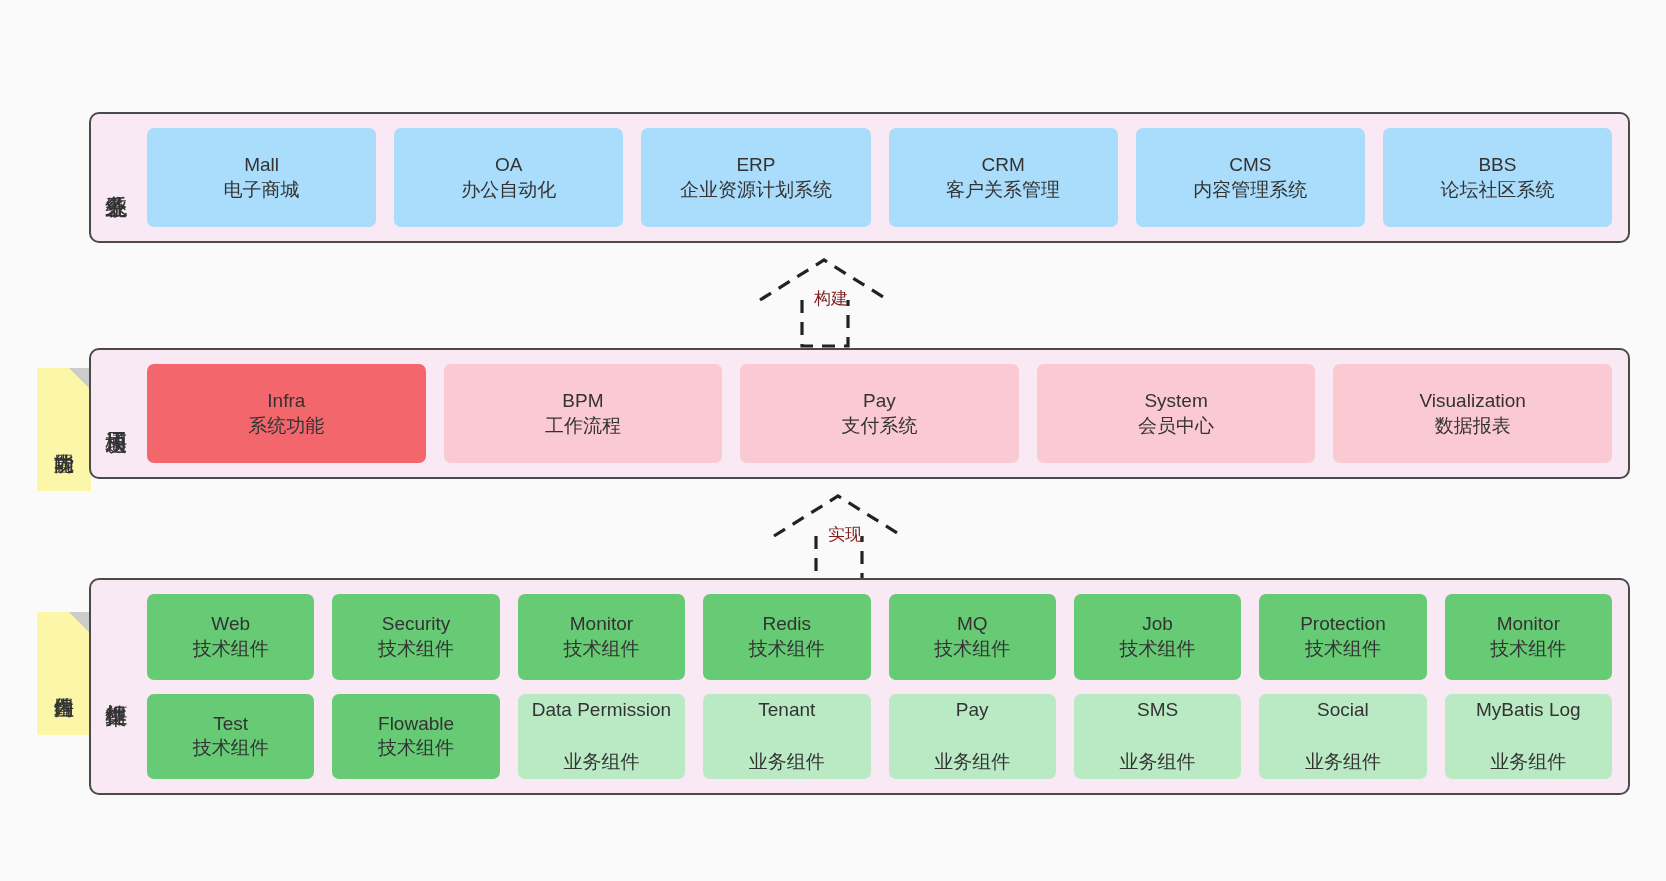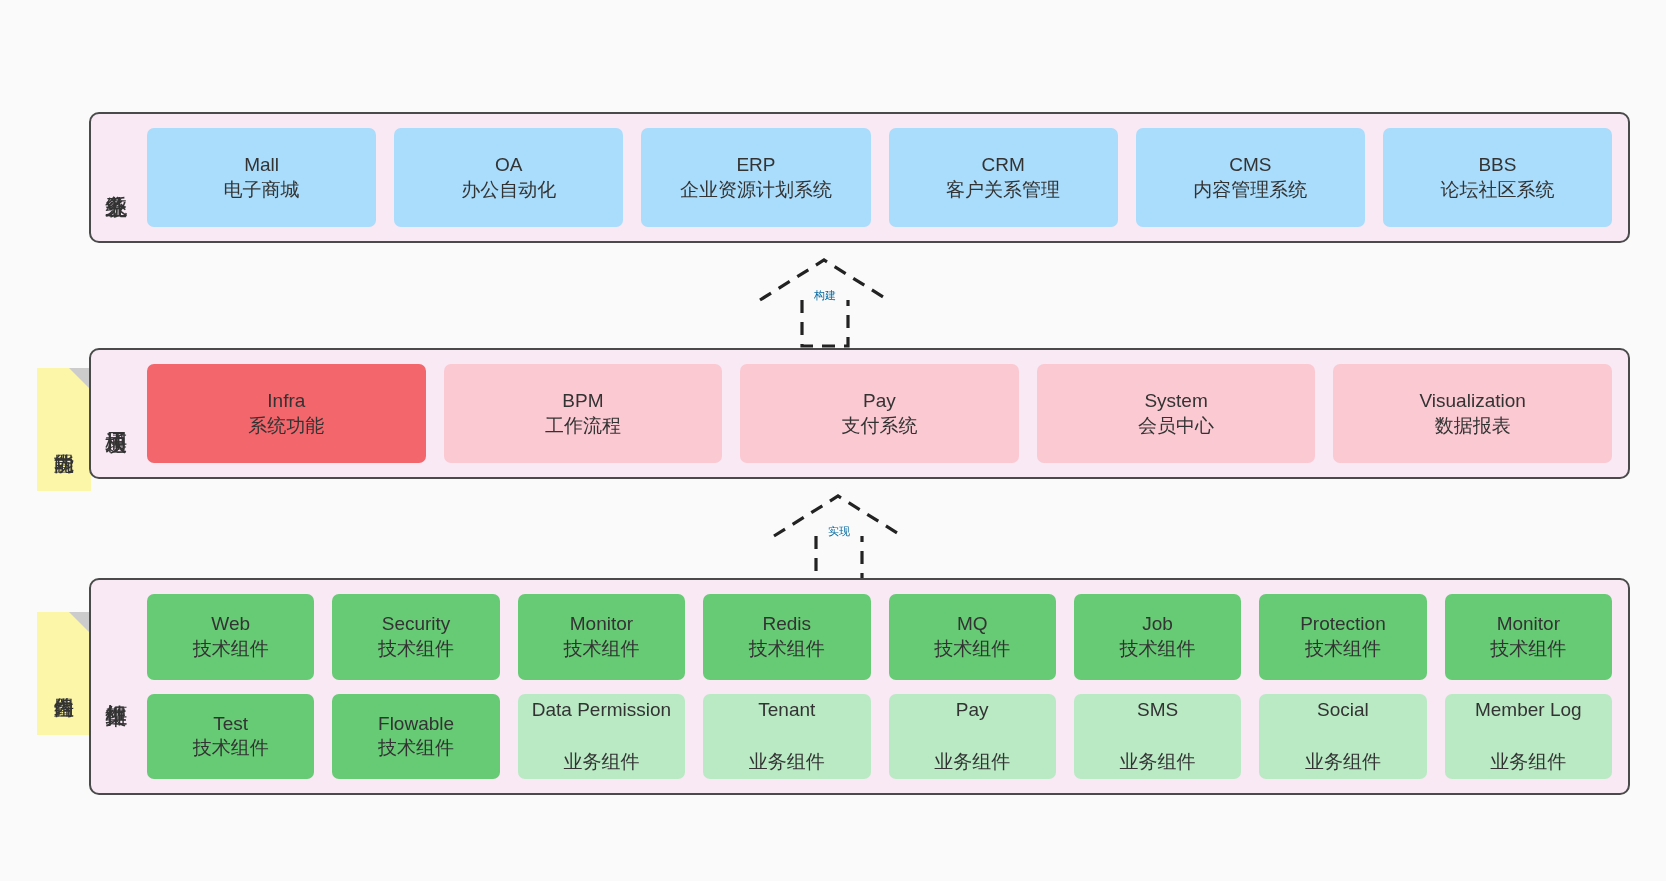--- a/index.html
+++ b/index.html
@@ -107,22 +107,22 @@
     width:0;height:0;
     border-left:22px solid transparent;
     border-top:22px solid #cccccc;
   }
 
   
   .conn{position:absolute;z-index:1;}
   .conn svg{display:block;overflow:visible;}
   .conn .conn-label{
     position:absolute;
-    font-size:11px;
-    color:#0369a1;
+    font-size:17px;
+    color:#7f1d1d;
     background:transparent;
     white-space:nowrap;
     line-height:1;
   }
 </style>
 </head>
 <body>
 
 <div class="stage">
 
@@ -268,20 +268,20 @@
           </div>
           <div class="cell c-lgreen">
             <span class="en">SMS</span>
             <span class="cn">业务组件</span>
           </div>
           <div class="cell c-lgreen">
             <span class="en">Social</span>
             <span class="cn">业务组件</span>
           </div>
           <div class="cell c-lgreen">
-            <span class="en">Member Log</span>
+            <span class="en">MyBatis Log</span>
             <span class="cn">业务组件</span>
           </div>
         </div>
       </div>
   </div>
 
 </div>
 
 </body></html>

